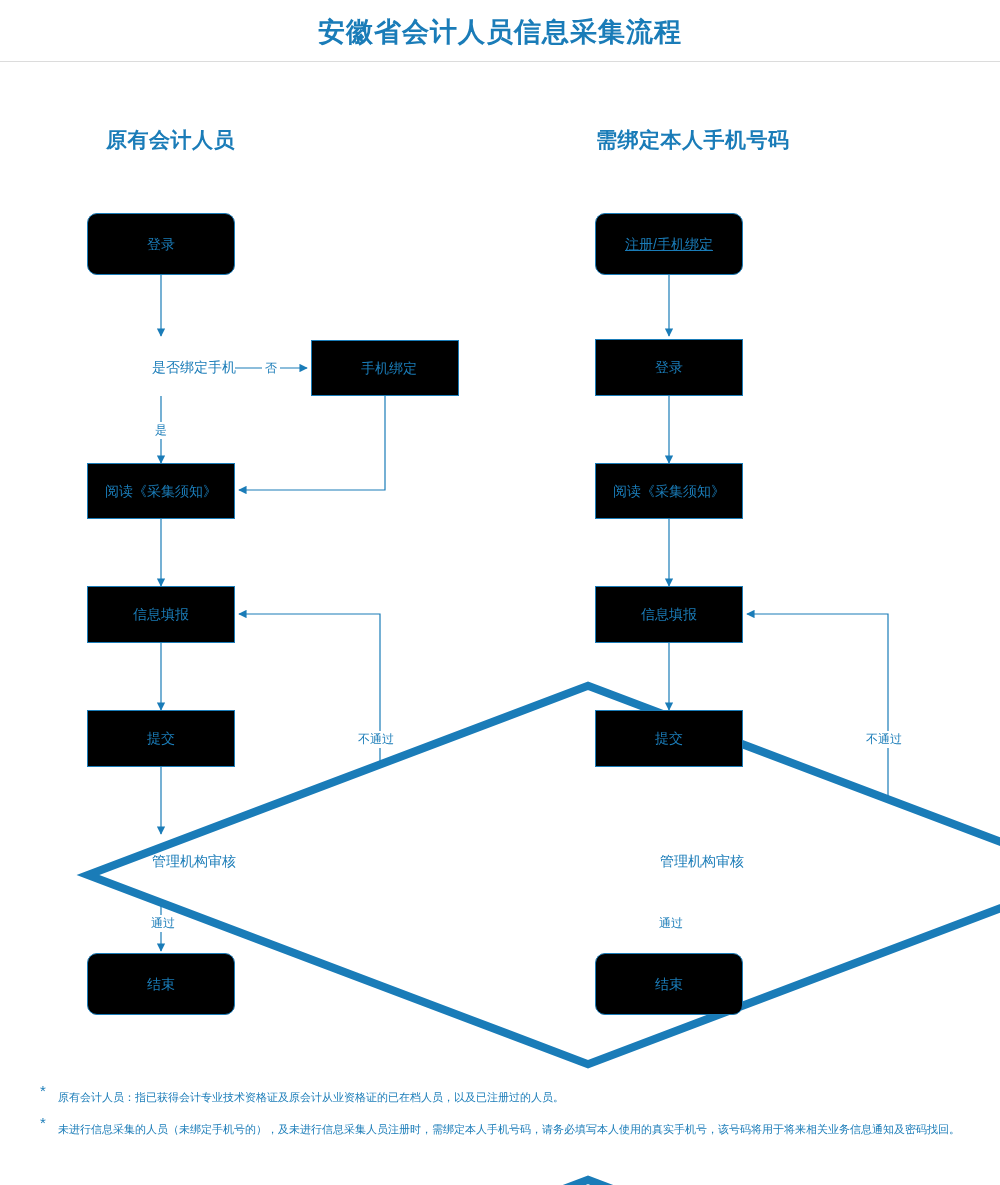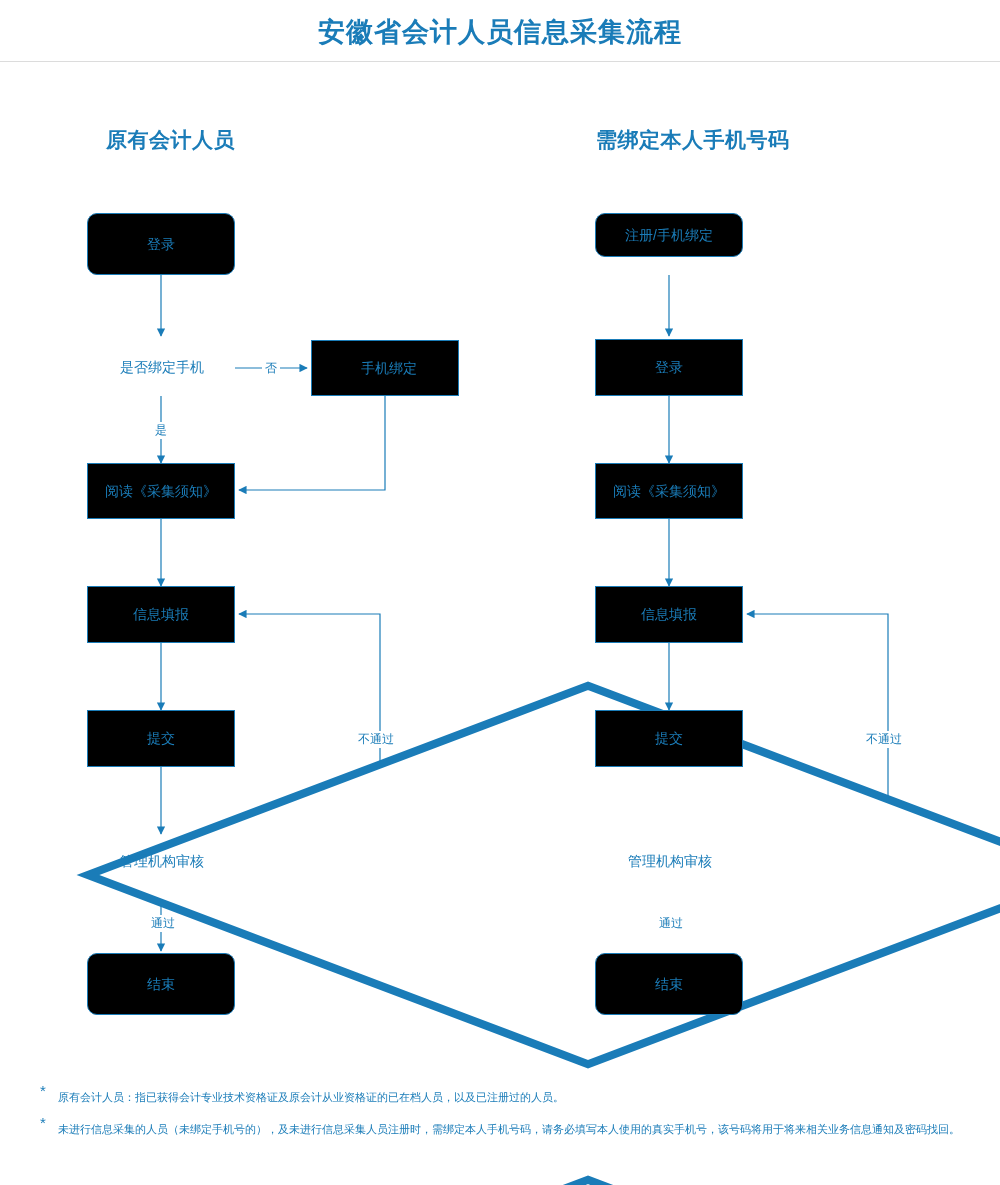--- a/index.html
+++ b/index.html
@@ -76,21 +76,21 @@
     font-size: 14px;
     line-height: 1.2;
     white-space: nowrap;
   }
   .node.rounded { border-radius: 10px; }
 
   .diamond-wrap {
     position: absolute;
     display: flex;
     align-items: center;
-    justify-content: center;
+    justify-content: flex-end;
   }
   .diamond-wrap svg {
     position: absolute;
     left: 0; top: 0;
     overflow: visible;
   }
   .diamond-label {
     position: relative;
     z-index: 2;
     font-size: 14px;
@@ -215,21 +215,21 @@
     <span class="diamond-label">管理机构审核</span>
   </div>
 
   <div class="node rounded" style="left:87px; top:953px; width:148px; height:62px;">结束</div>
 
   <span class="edge-label" style="left:262px; top:360px;">否</span>
   <span class="edge-label" style="left:152px; top:422px;">是</span>
   <span class="edge-label" style="left:355px; top:731px;">不通过</span>
   <span class="edge-label" style="left:148px; top:915px;">通过</span>
 
-  <div class="node rounded" style="left:595px; top:213px; width:148px; height:44px;">注册/手机绑定</div>
+  <div class="node rounded" style="left:595px; top:213px; width:148px; height:62px;text-decoration:underline;">注册/手机绑定</div>
 
   <div class="node" style="left:595px; top:339px; width:148px; height:57px;">登录</div>
 
   <div class="node" style="left:595px; top:463px; width:148px; height:56px;">阅读《采集须知》</div>
 
   <div class="node" style="left:595px; top:586px; width:148px; height:57px;">信息填报</div>
 
   <div class="node" style="left:595px; top:710px; width:148px; height:57px;">提交</div>
 
   <div class="diamond-wrap" style="left:596px; top:834px; width:148px; height:56px;">

